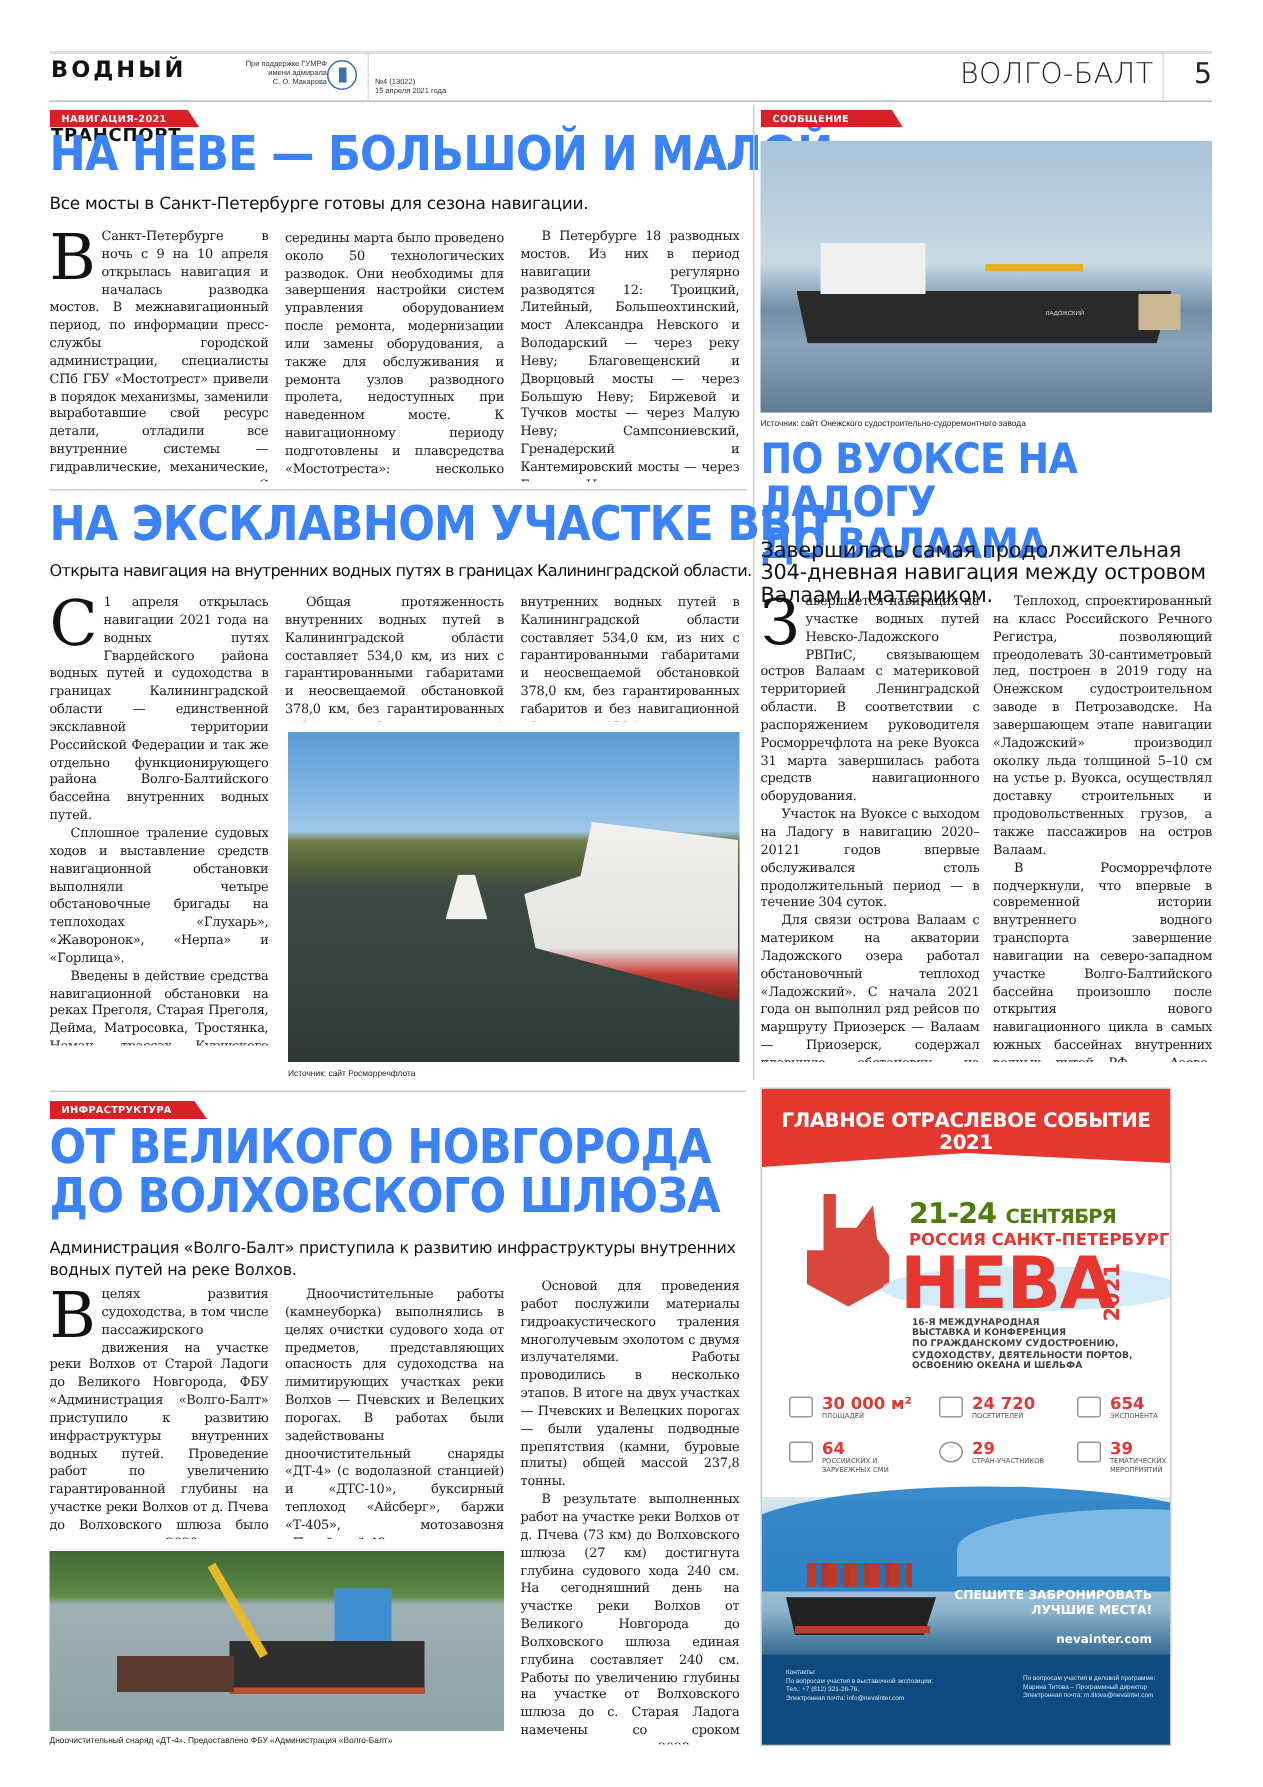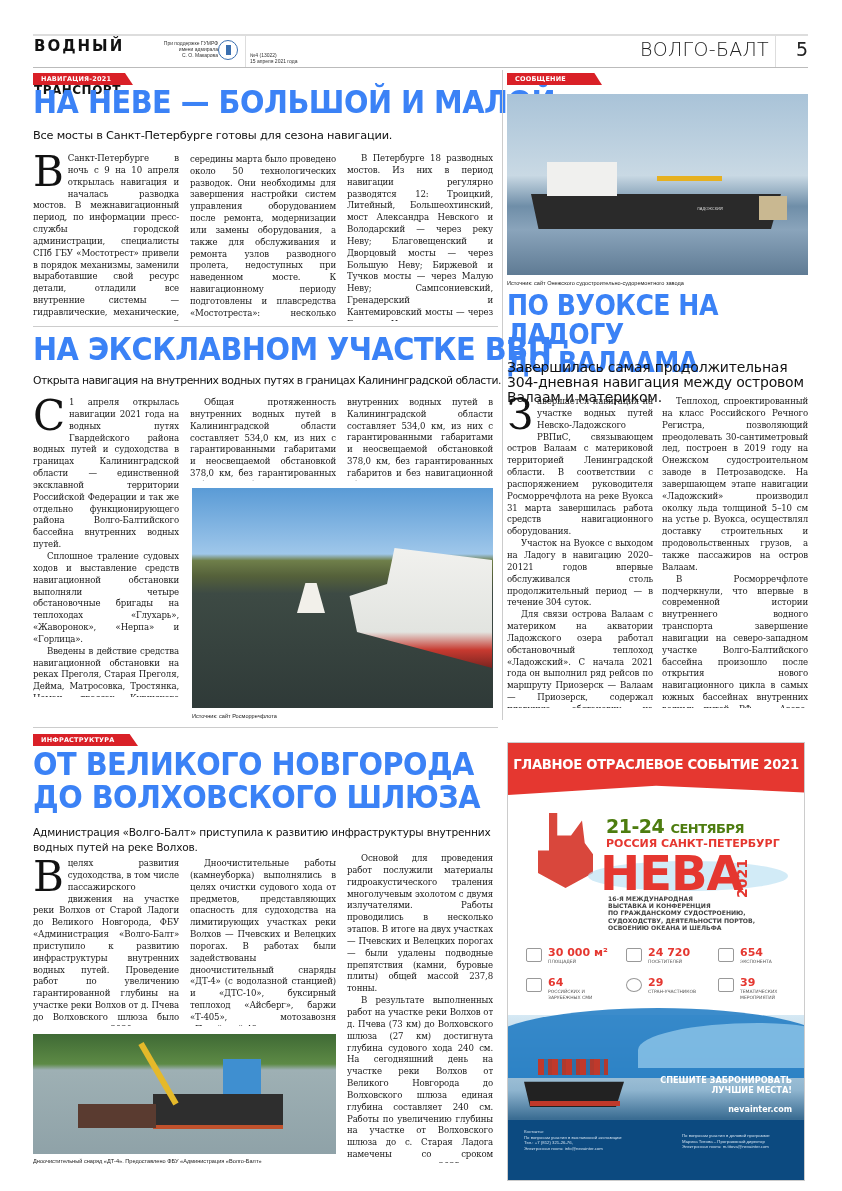--- a/index.html
+++ b/index.html
@@ -32,21 +32,21 @@
   .col p.first { text-indent: 0; }
   .drop { float: left; font-family: "DejaVu Serif", serif; font-size: 42px; line-height: 34px; margin: 2px 4px 0 0; color: #111; }
 
   .vrule { width: 1px; background: #ccc; }
   .hrule { height: 1px; background: #ccc; }
 
   .photo { overflow: hidden; }
   .caption { font-family: "Liberation Sans", sans-serif; font-size: 5.6px; color: #222; }
 
   
-  .ad { left: 507px; top: 742px; width: 298px; height: 439px; border: 1px solid #ccc; overflow: hidden; background: #fff; }
+  .ad { left: 507px; top: 725px; width: 274px; height: 439px; border: 1px solid #ccc; overflow: hidden; background: #fff; }
   .ad-top { position:absolute; left:0; top:0; width:100%; height:52px; background:#e53730; clip-path: polygon(0 0,100% 0,100% 95%,50% 82%,0 100%); }
   .ad-top-text { position:absolute; left:0; top:14px; width:100%; text-align:center; color:#fff; font-family: "DejaVu Sans", sans-serif; font-weight:bold; font-size:13.2px; letter-spacing:-0.3px; }
   .ad-dates { position:absolute; left:98px; top:72px; color:#4d7c0f; font-family:"DejaVu Sans",sans-serif; font-weight:bold; font-size:19px; letter-spacing:-0.5px; }
   .ad-dates small { font-size:13px; }
   .ad-city { position:absolute; left:98px; top:94px; color:#e53730; font-family:"DejaVu Sans",sans-serif; font-weight:bold; font-size:11px; }
   .ad-neva { position:absolute; left:92px; top:102px; color:#e53730; font-family:"DejaVu Sans",sans-serif; font-weight:bold; font-size:48px; letter-spacing:-1px; }
   .ad-year { position:absolute; left:220px; top:110px; color:#e53730; font-family:"DejaVu Sans",sans-serif; font-weight:bold; font-size:14px; transform: rotate(-90deg); transform-origin: left top; top: 155px; left: 226px; }
   .ad-wave1 { position:absolute; left:80px; top:118px; width:200px; height:30px; background:#bfe3f4; border-radius: 50%; opacity: 0.7; }
   .ad-desc { position:absolute; left:100px; top:152px; font-family:"DejaVu Sans",sans-serif; font-weight:bold; font-size:6.1px; line-height:7.2px; color:#444; }
   .ad-stats { position:absolute; left:10px; top:203px; width:280px; }

